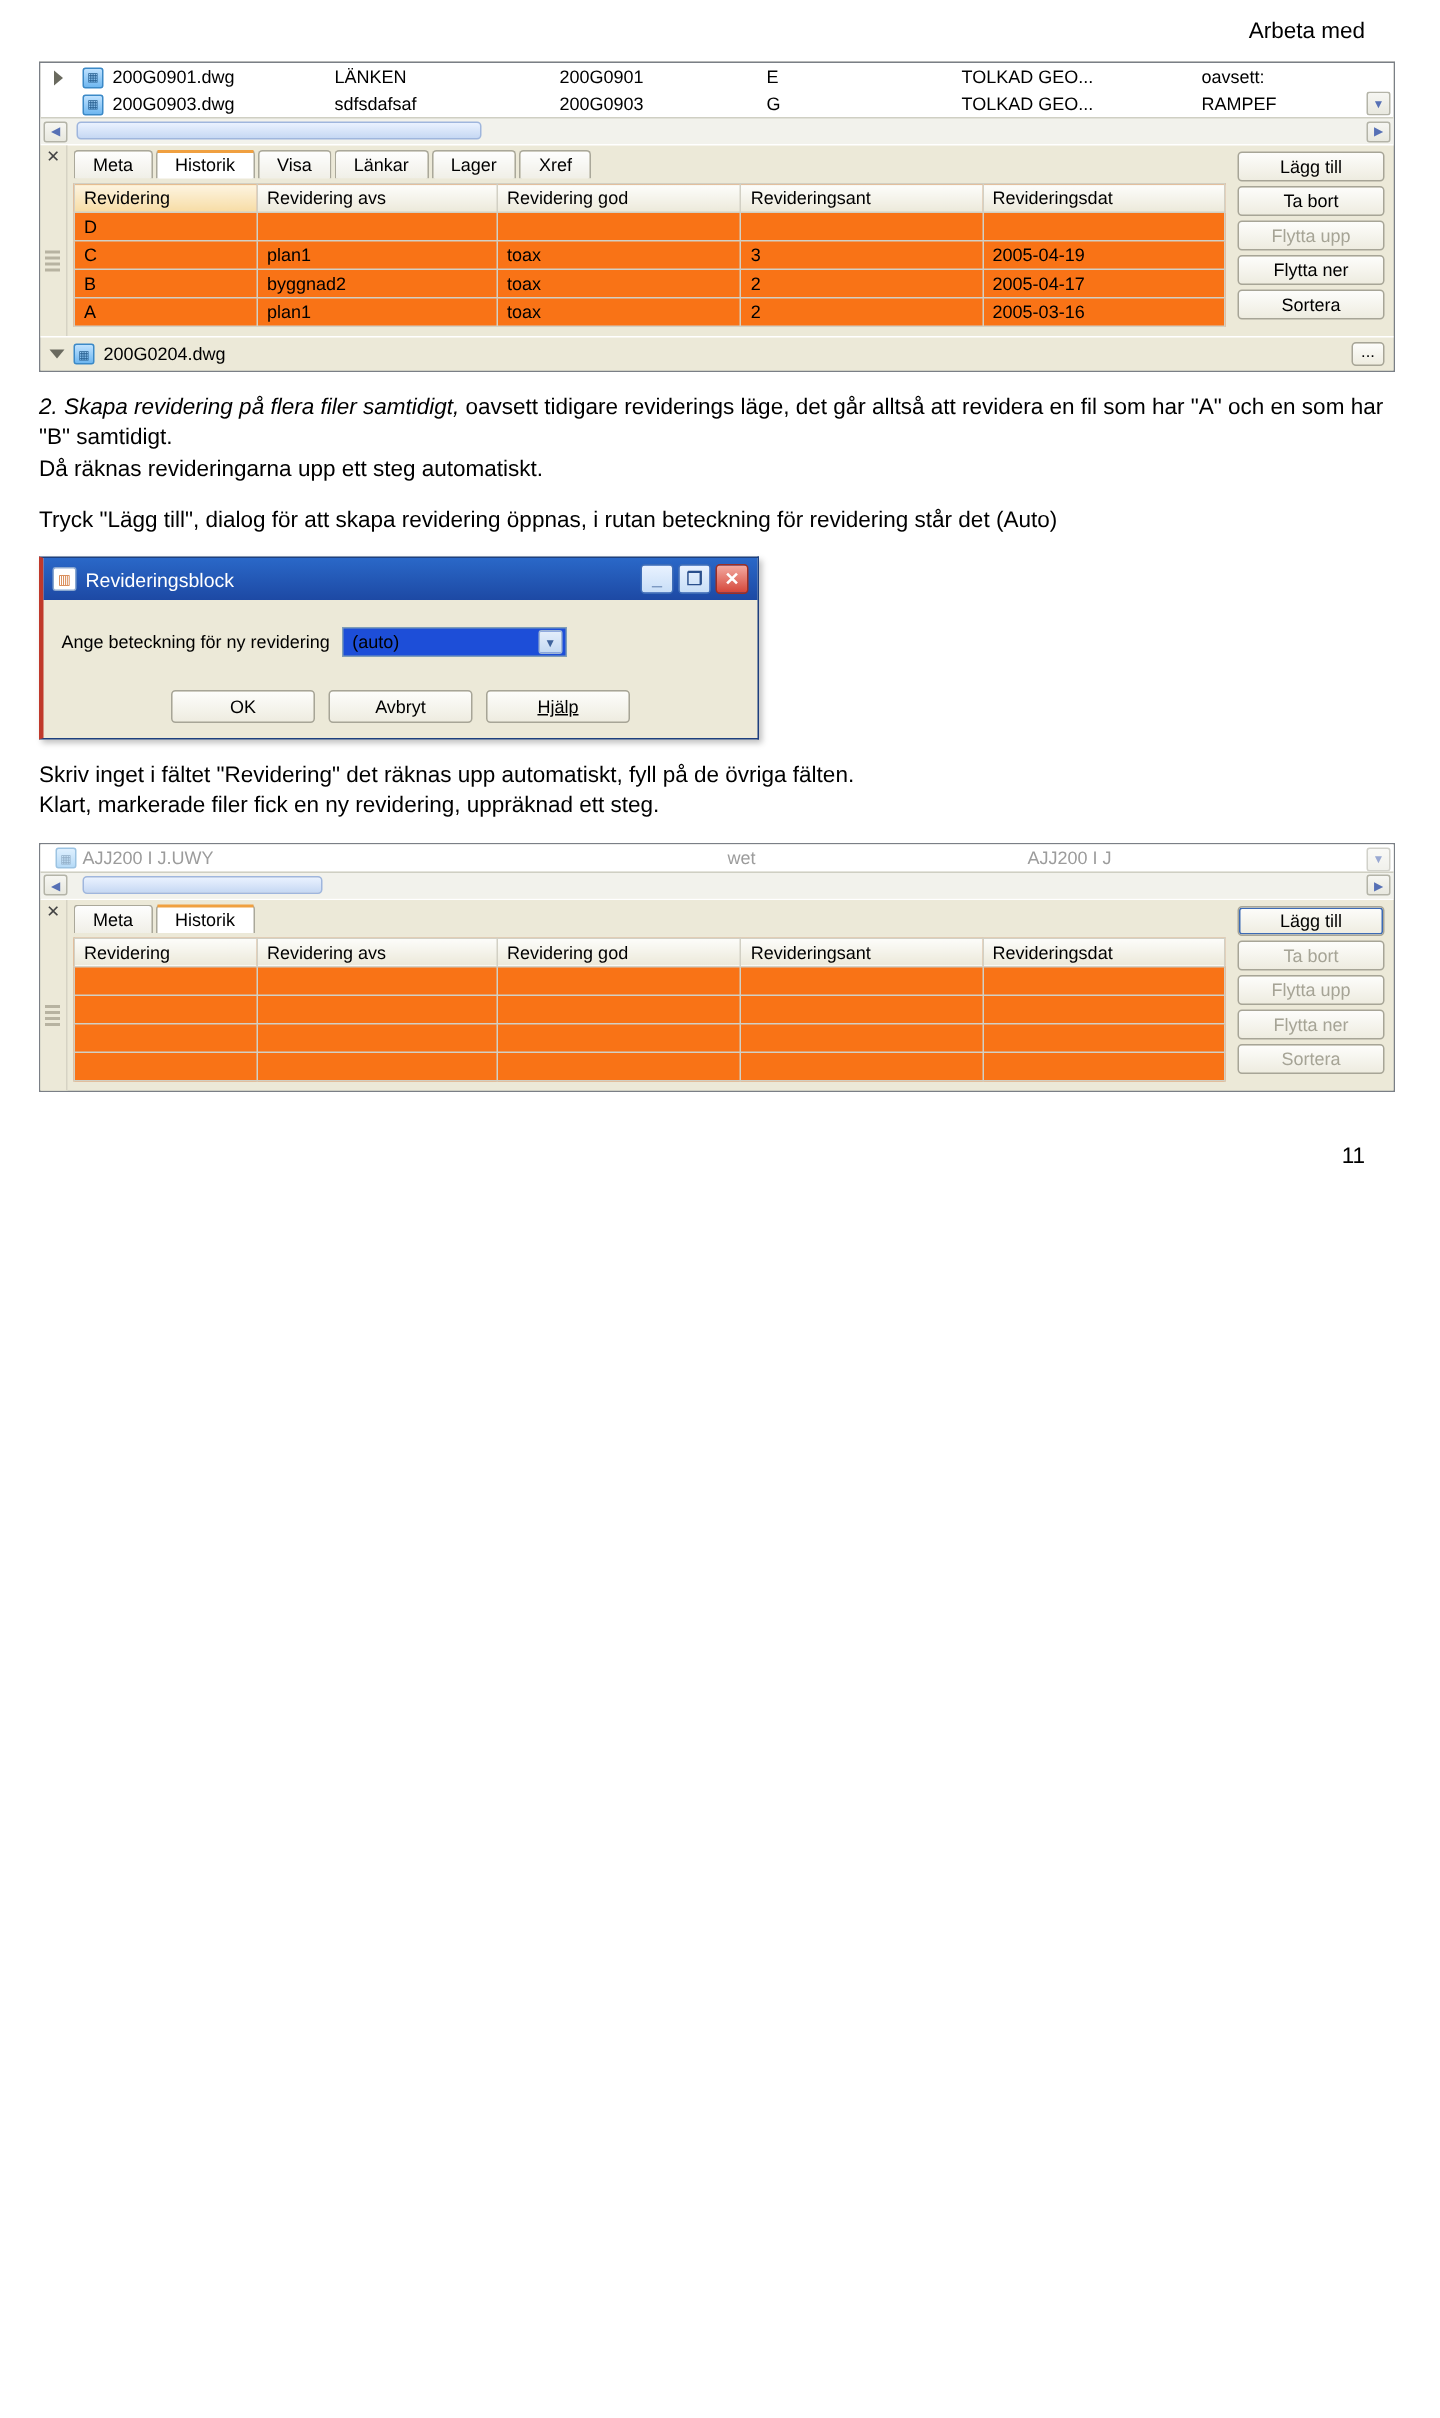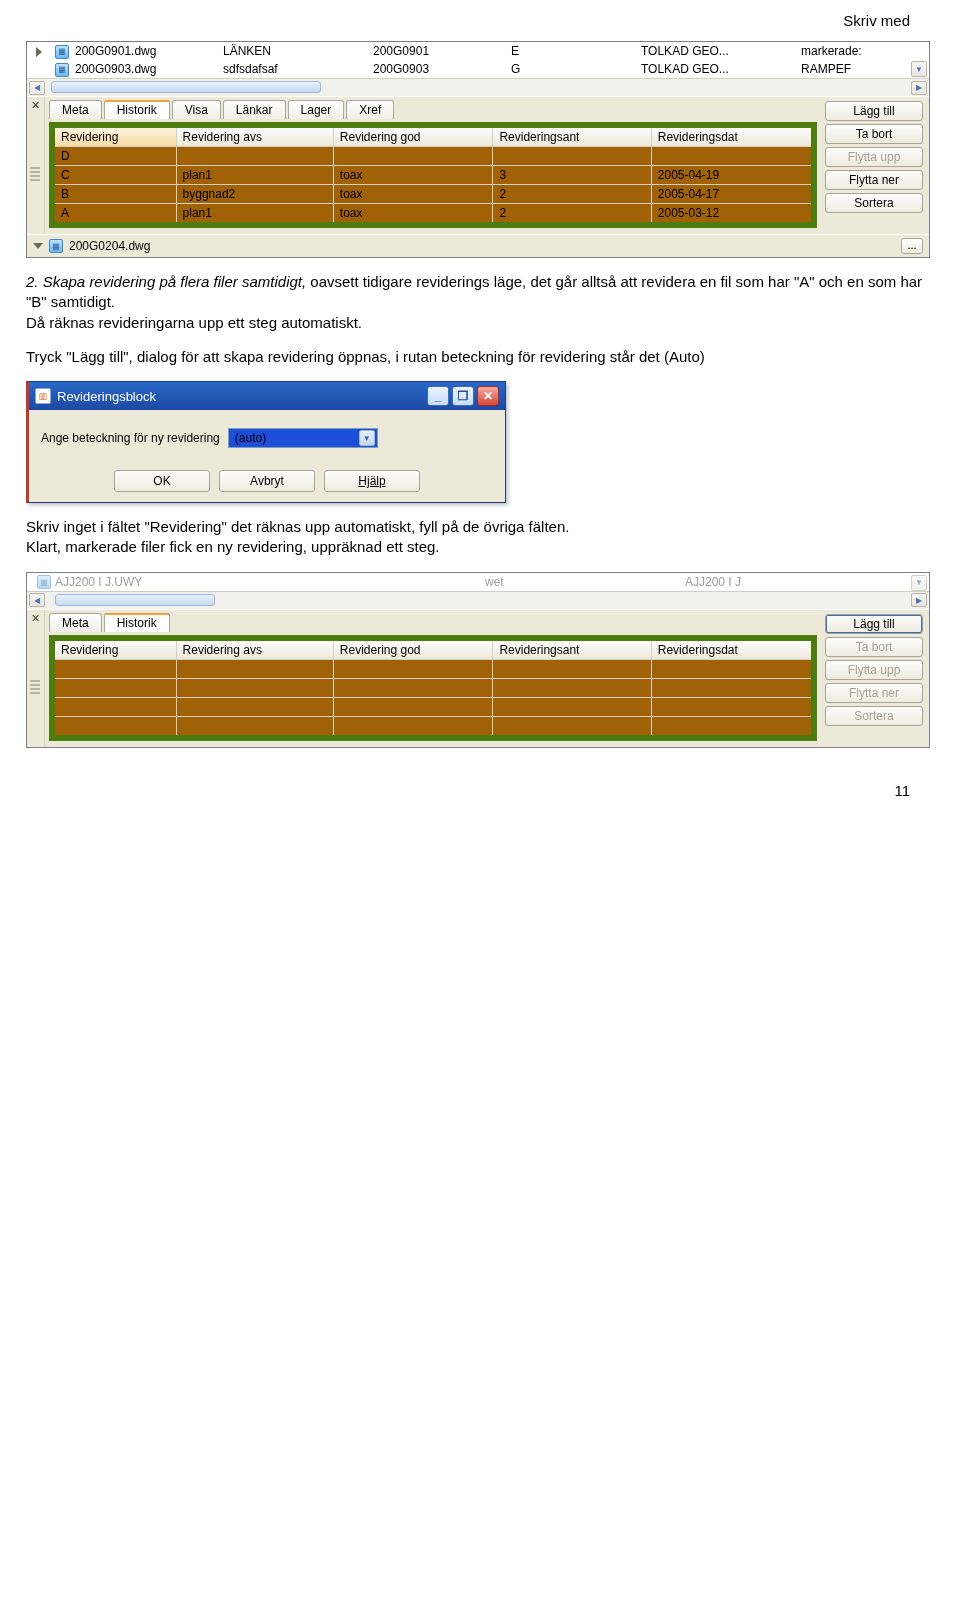--- a/index.html
+++ b/index.html
@@ -91,22 +91,22 @@
     padding: 2px 12px; font-size: 12px; position: relative;
     margin-right: 2px;
   }
   .tab.active { background: #fff; font-weight: 400; z-index: 2; }
   .tab.active::before {
     content: ""; position: absolute; left: 0; right: 0; top: -1px; height: 2px;
     background: #f0a040;
   }
 
   .rev-table {
-    width: 100%; border-collapse: collapse; background: #a16207;
-    border: 6px solid #4d7c0f;
+    width: 100%; border-collapse: collapse; background: #f97316;
+    border: 1px solid #4d7c0f;
   }
   .rev-table th, .rev-table td {
     border: 1px solid #d2d0c4; font-size: 12px; text-align: left;
     padding: 2px 6px; height: 19px; white-space: nowrap;
   }
   .rev-table th {
     background: linear-gradient(#fdfdfb,#ece9da);
     font-weight: 400;
   }
   .rev-table th.sel { background: linear-gradient(#fdf4e0,#f7dca4); }
@@ -190,34 +190,34 @@
   .mg-mid  { flex: 0 0 200px; }
   .mg-code { flex: 1 1 auto; padding-right: 20px; position: relative; }
 
   .page-num { text-align: right; font-family: Verdana, Arial; font-size: 15px; padding: 30px 30px 0 0; }
 </style>
 </head>
 <body>
 
 <div class="page">
 
-  <div class="header-right">Skriv med</div>
+  <div class="header-right">Arbeta med</div>
 
   <div class="shot">
 
     <div class="filegrid-area">
       <div class="grid-row">
         <div class="cell c0"><span class="tri-r"></span></div>
         <div class="cell" style="flex:0 0 20px;"><span class="dwg-icon">▦</span></div>
         <div class="cell c1">200G0901.dwg</div>
         <div class="cell c2">LÄNKEN</div>
         <div class="cell c3">200G0901</div>
         <div class="cell c4">E</div>
         <div class="cell c5">TOLKAD GEO...</div>
-        <div class="cell c6"><span>markerade:</span></div>
+        <div class="cell c6"><span>oavsett:</span></div>
       </div>
       <div class="grid-row">
         <div class="cell c0"></div>
         <div class="cell" style="flex:0 0 20px;"><span class="dwg-icon">▦</span></div>
         <div class="cell c1">200G0903.dwg</div>
         <div class="cell c2">sdfsdafsaf</div>
         <div class="cell c3">200G0903</div>
         <div class="cell c4">G</div>
         <div class="cell c5">TOLKAD GEO...</div>
         <div class="cell c6"><span>RAMPEF</span>
@@ -280,21 +280,21 @@
               <td>byggnad2</td>
               <td>toax</td>
               <td>2</td>
               <td>2005-04-17</td>
             </tr>
             <tr>
               <td>A</td>
               <td>plan1</td>
               <td>toax</td>
               <td>2</td>
-              <td>2005-03-12</td>
+              <td>2005-03-16</td>
             </tr>
           </tbody>
         </table>
       </div>
       <div class="btn-col">
         <div class="winbtn">Lägg till</div>
         <div class="winbtn">Ta bort</div>
         <div class="winbtn disabled">Flytta upp</div>
         <div class="winbtn">Flytta ner</div>
         <div class="winbtn">Sortera</div>

